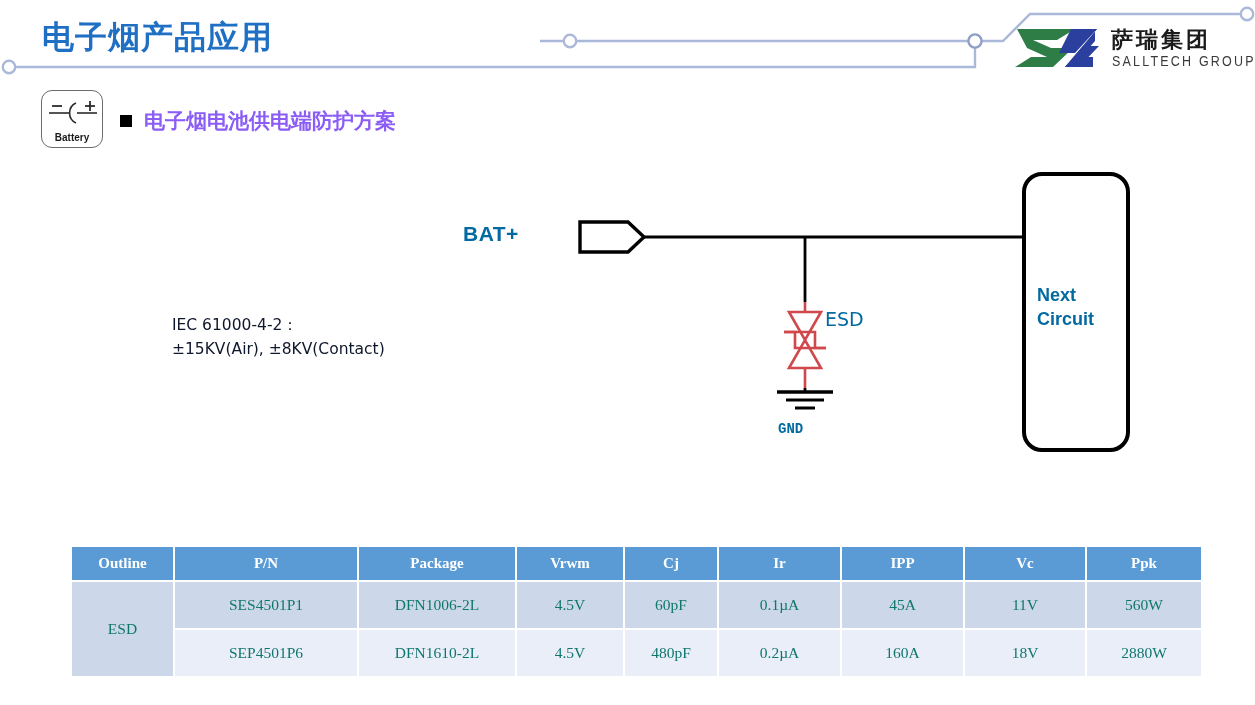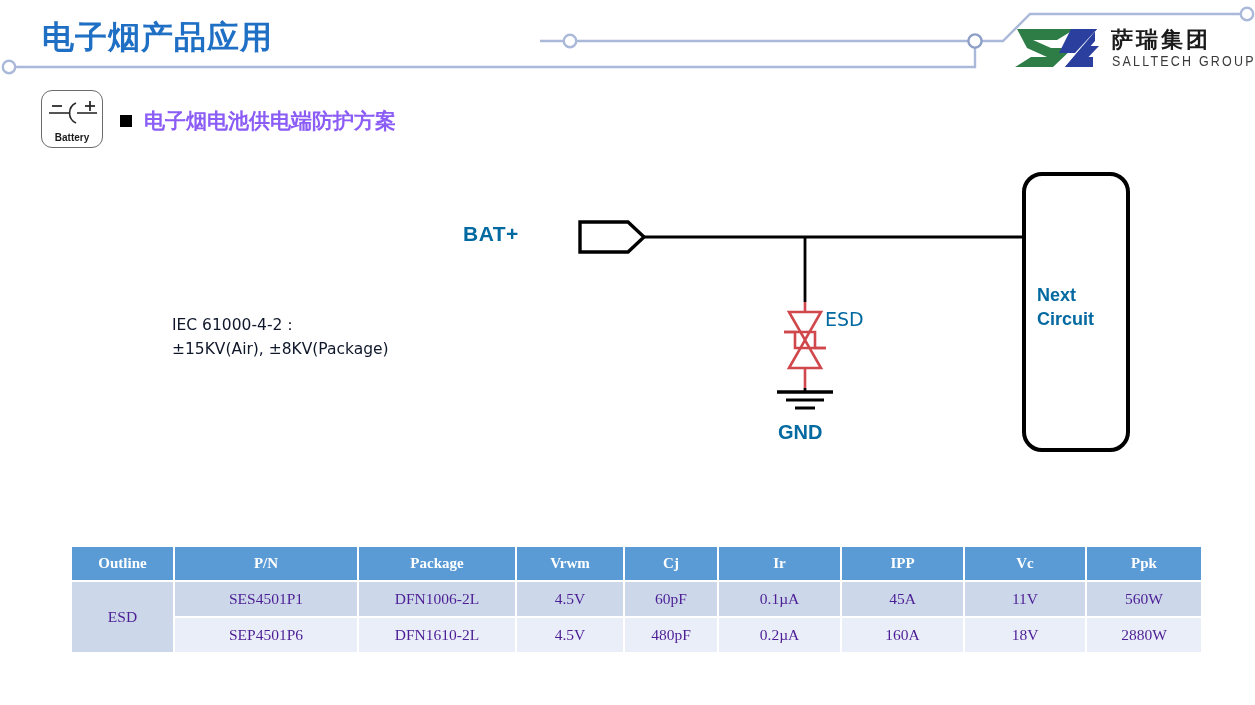--- a/index.html
+++ b/index.html
@@ -58,38 +58,38 @@
     position:absolute; left:172px; top:313px;
     font-size:15.5px; color:#0f172a; line-height:24px; white-space:nowrap;
     font-family:"DejaVu Sans","Liberation Sans",sans-serif;
   }
   .ckt-label {
     position:absolute; font-weight:bold; color:#0369a1; white-space:nowrap;
   }
   #label-bat   { left:463px; top:222px; font-size:21px; letter-spacing:0.5px; }
   #label-esd   { left:825px; top:308px; font-size:19px; font-weight:normal;
                  font-family:"DejaVu Sans","Liberation Sans",sans-serif; }
-  #label-gnd   { left:778px; top:421px; font-size:20px; }
+  #label-gnd   { left:778px; top:421px; font-size:14px;font-family:Liberation Mono, monospace; }
   #label-next  { left:1037px; top:283px; font-size:18px; line-height:24px; }
 
   
   #spec-table {
     position:absolute; left:70px; top:545px;
     border-collapse:separate; border-spacing:2px;
     table-layout:fixed; width:1131px;
   }
   #spec-table th, #spec-table td {
     border:0; padding:0; text-align:center; vertical-align:middle;
     font-family:Liberation Serif, serif;
   }
   #spec-table thead th {
     height:33px; background:#5b9bd5; color:#ffffff;
     font-size:15px; font-weight:bold;
   }
-  #spec-table td { height:34px; font-size:15.5px; color:#4c1d95;margin-left:18px; }
+  #spec-table td { height:46px; font-size:15.5px; color:#0f766e;margin-left:18px; }
   #spec-table td.rowA { background:#ccd8e9; }
   #spec-table td.rowB { background:#e9eef8; }
   #spec-table td.outline-cell { background:#ccd8e9; font-size:15.5px; }
 </style>
 </head>
 <body>
 
 <div id="slide">
 
   <svg id="header-deco" viewBox="0 0 1255 90">
@@ -157,21 +157,21 @@
       <line x1="627" y1="232" x2="683" y2="232" stroke="#000000" stroke-width="3.4"></line>
       <line x1="636" y1="240" x2="674" y2="240" stroke="#000000" stroke-width="3.0"></line>
       <line x1="645" y1="248" x2="665" y2="248" stroke="#000000" stroke-width="3.0"></line>
     </g>
 
     <rect x="874" y="14" width="104" height="276" rx="18" ry="18" fill="#ffffff" stroke="#000000" stroke-width="4"></rect>
   </svg>
 
   <div id="iec-note">
     <div>IEC 61000-4-2：</div>
-    <div>±15KV(Air), ±8KV(Package)</div>
+    <div>±15KV(Air), ±8KV(Contact)</div>
   </div>
 
   <div class="ckt-label" id="label-bat">BAT+</div>
   <div class="ckt-label" id="label-esd">ESD</div>
   <div class="ckt-label" id="label-gnd">GND</div>
   <div class="ckt-label" id="label-next">
     <div>Next</div>
     <div>Circuit</div>
   </div>
 

